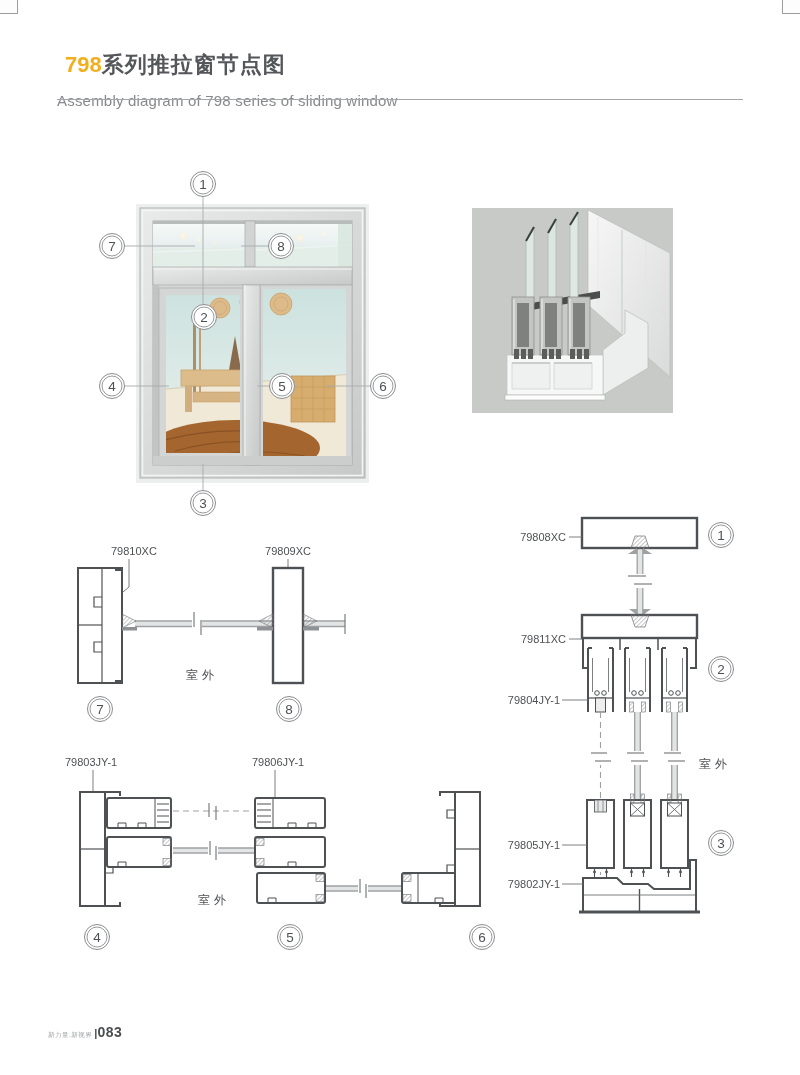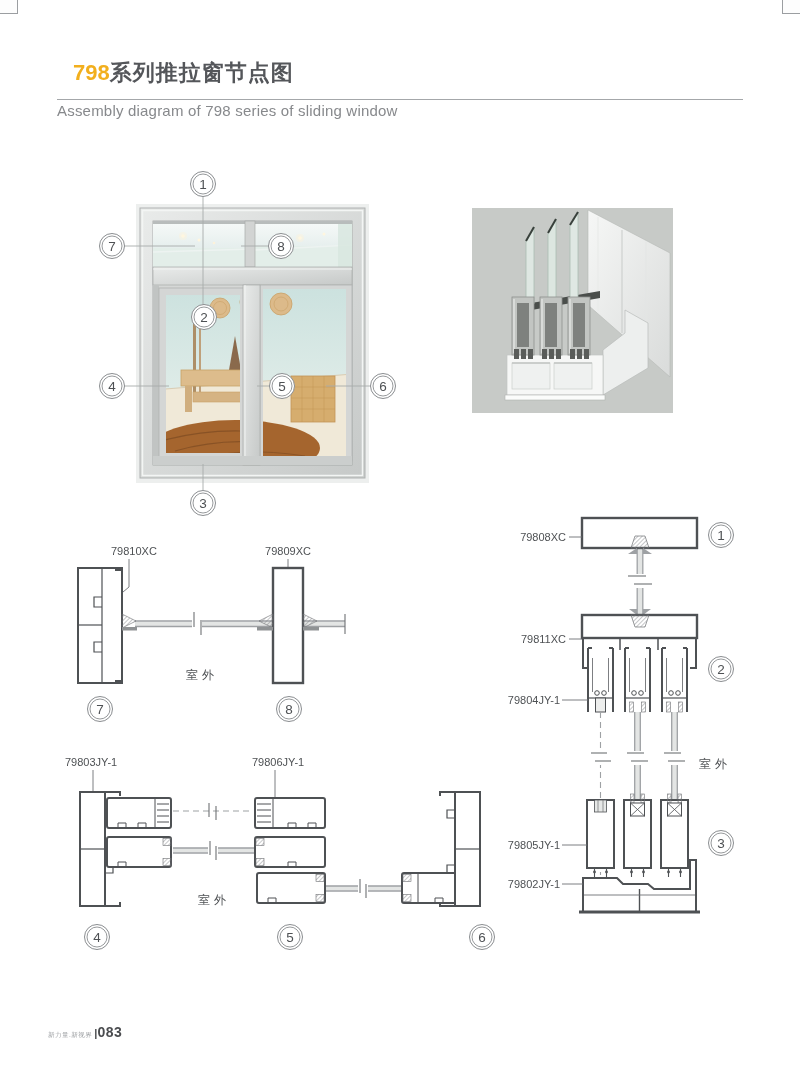--- a/index.html
+++ b/index.html
@@ -4,23 +4,23 @@
 <style>
   html,body{margin:0;padding:0;background:#ffffff;}
   .page{position:relative;width:800px;height:1075px;background:#ffffff;overflow:hidden;
         font-family:"Liberation Sans",sans-serif;}
   
   .corner{position:absolute;top:0;width:17px;height:13px;}
   .corner.left{left:0;border-right:1px solid #9B9EA1;border-bottom:1px solid #9B9EA1;background:#fdfdfd;}
   .corner.right{right:0;border-left:1px solid #9B9EA1;border-bottom:1px solid #9B9EA1;background:#fdfdfd;}
   
   .hdr{position:absolute;left:57px;top:44px;width:686px;}
-  .hdr h1{margin:16px;font-size:22px;line-height:26px;font-weight:bold;color:#54565A;letter-spacing:1px;}
+  .hdr h1{margin:8px;font-size:22px;line-height:26px;font-weight:bold;color:#54565A;letter-spacing:1px;}
   .hdr .accent{color:#F2AF1D;letter-spacing:0;}
-  .hdr .sub{margin-top:8px;font-size:15px;color:#87898C;letter-spacing:0.2px;}
+  .hdr .sub{margin-top:14px;font-size:15px;color:#87898C;letter-spacing:0.2px;}
   .rule{position:absolute;left:57px;top:99px;width:686px;height:1px;background:#A4A7AA;}
   
   .fig{position:absolute;}
   svg text{font-family:"Liberation Sans",sans-serif;}
   .plabel{font-size:11px;fill:#4E5154;}
   .outdoor{font-size:12px;fill:#4E5154;letter-spacing:4px;}
   .cnum{font-size:13.5px;fill:#4E5154;}
   
   .footer{position:absolute;left:48px;top:1024px;display:flex;align-items:baseline;}
   .footer .brand{font-size:6.5px;color:#A0A3A6;letter-spacing:0.5px;}

